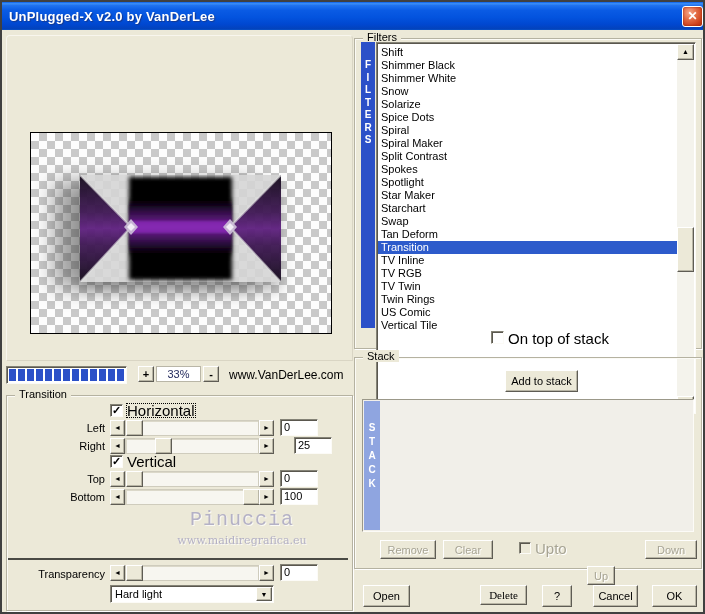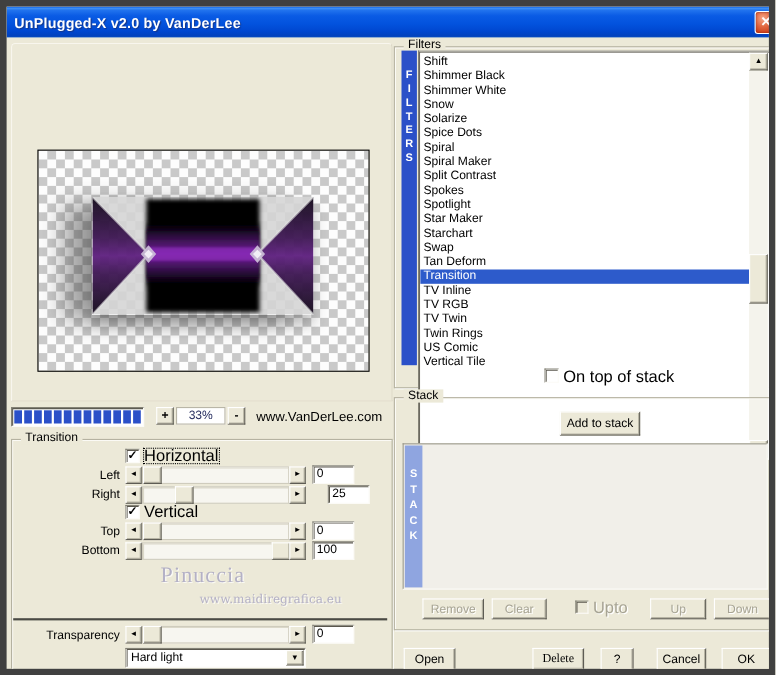--- a/index.html
+++ b/index.html
@@ -1,20 +1,20 @@
 <!DOCTYPE html>
 <html><head>
 <meta charset="utf-8">
 <style>
   * { margin:0; padding:0; box-sizing:border-box; }
   html,body { width:705px; height:614px; }
   body { font-family:"Liberation Sans", sans-serif; font-size:11px; color:#000; }
 
   .dialog { position:relative; width:705px; height:614px; background:#ECE9D8; overflow:hidden;
-            border:6px solid #404040; }
+            border:2px solid #404040; }
 
   
   .titlebar { position:absolute; left:0; top:0; width:705px; height:28px;
     background:linear-gradient(180deg,#0A60EB 0%,#3D8FF5 6%,#2173EE 12%,#0A5BE4 30%,#0353DE 55%,#0047D0 80%,#0342BC 96%,#0A55C8 100%);
     display:flex; align-items:center; }
   .title-text { color:#fff; font-weight:bold; font-size:13px; padding-left:7px;
     text-shadow:1px 1px 1px #16388C; letter-spacing:0.2px; }
   .close-btn { position:absolute; right:4px; top:4px; width:21px; height:21px; border-radius:3px;
     background:radial-gradient(circle at 35% 30%, #F4A689 0%, #E26A43 40%, #CC3F1B 75%, #B03010 100%);
     border:1px solid #FFFFFF; box-shadow:inset 0 0 2px #8E2005;
@@ -86,22 +86,22 @@
   .scroll-thumb { position:absolute; left:0; width:17px; }
 
   
   .stack-list { position:absolute; left:360px; top:397px; width:332px; height:133px; background:#F1EFE9;
     border:1px solid; border-color:#9B9889 #FCFBF7 #FCFBF7 #9B9889; }
   .stack-vbar { left:1px; top:1px; width:16px; height:129px; background:#8FA5E0; padding-top:20px; position:absolute;
     display:flex; flex-direction:column; align-items:center; color:#fff; font-size:10px; font-weight:bold; }
   .stack-vbar span { line-height:14px; }
 
   
-  .wm-name { position:absolute; left:140px; top:506px; width:200px; text-align:left;
-    font-family:Liberation Serif, serif; font-size:20px; color:#B4B1C6; letter-spacing:1px;
+  .wm-name { position:absolute; left:140px; top:506px; width:200px; text-align:center;
+    font-family:Liberation Mono, monospace; font-size:20px; color:#B4B1C6; letter-spacing:1px;
     text-shadow:1px 1px 0 #FBFAF5; }
   .wm-url { position:absolute; left:140px; top:532px; width:200px; text-align:center;
     font-family:"DejaVu Serif", serif; font-size:11px; color:#B4B1C6; text-shadow:1px 1px 0 #FBFAF5; }
   .divider { position:absolute; left:6px; top:556px; width:340px; height:2px; background:#4A4A44; }
 
   
   .combo { position:absolute; left:108px; top:583px; width:164px; height:18px; background:#fff;
     border:1px solid; border-color:#848276 #FCFBF7 #FCFBF7 #848276; box-shadow:inset 1px 1px 0 #5A574E; }
   .combo .text { position:absolute; left:4px; top:1px; line-height:15px; font-size:11px; }
   .combo .drop { position:absolute; right:1px; top:1px; width:16px; height:14px; font-size:7px;
@@ -313,21 +313,21 @@
         <span>T</span>
         <span>A</span>
         <span>C</span>
         <span>K</span>
       </div>
   </div>
   <div class="btn raised disabled" style="position:absolute; left:378px; top:538px; width:56px; height:19px;">Remove</div>
   <div class="btn raised disabled" style="position:absolute; left:441px; top:538px; width:50px; height:19px;">Clear</div>
   <div class="checkbox disabled" style="left:517px; top:540px; width:12px; height:12px;"></div>
   <div class="check-label disabled" style="left:533px; top:540px;">Upto</div>
-  <div class="btn raised disabled" style="position:absolute; left:585px; top:538px; width:51px; height:19px;">Up</div>
+  <div class="btn raised disabled" style="position:absolute; left:585px; top:564px; width:28px; height:19px;">Up</div>
   <div class="btn raised disabled" style="position:absolute; left:643px; top:538px; width:52px; height:19px;">Down</div>
 
   <div class="btn raised" style="position:absolute; left:361px; top:583px; width:47px; height:22px;">Open</div>
   <div class="btn raised" style="position:absolute; left:418px; top:583px; width:50px; height:22px;margin-top:40px;">Save</div>
   <div class="btn raised" style="position:absolute; left:478px; top:583px; width:47px; height:20px;font-family:Liberation Serif, serif;">Delete</div>
   <div class="btn raised" style="position:absolute; left:540px; top:583px; width:30px; height:22px;">?</div>
   <div class="btn raised" style="position:absolute; left:591px; top:583px; width:45px; height:22px;">Cancel</div>
   <div class="btn raised" style="position:absolute; left:650px; top:583px; width:45px; height:22px;">OK</div>
 </div>
 

